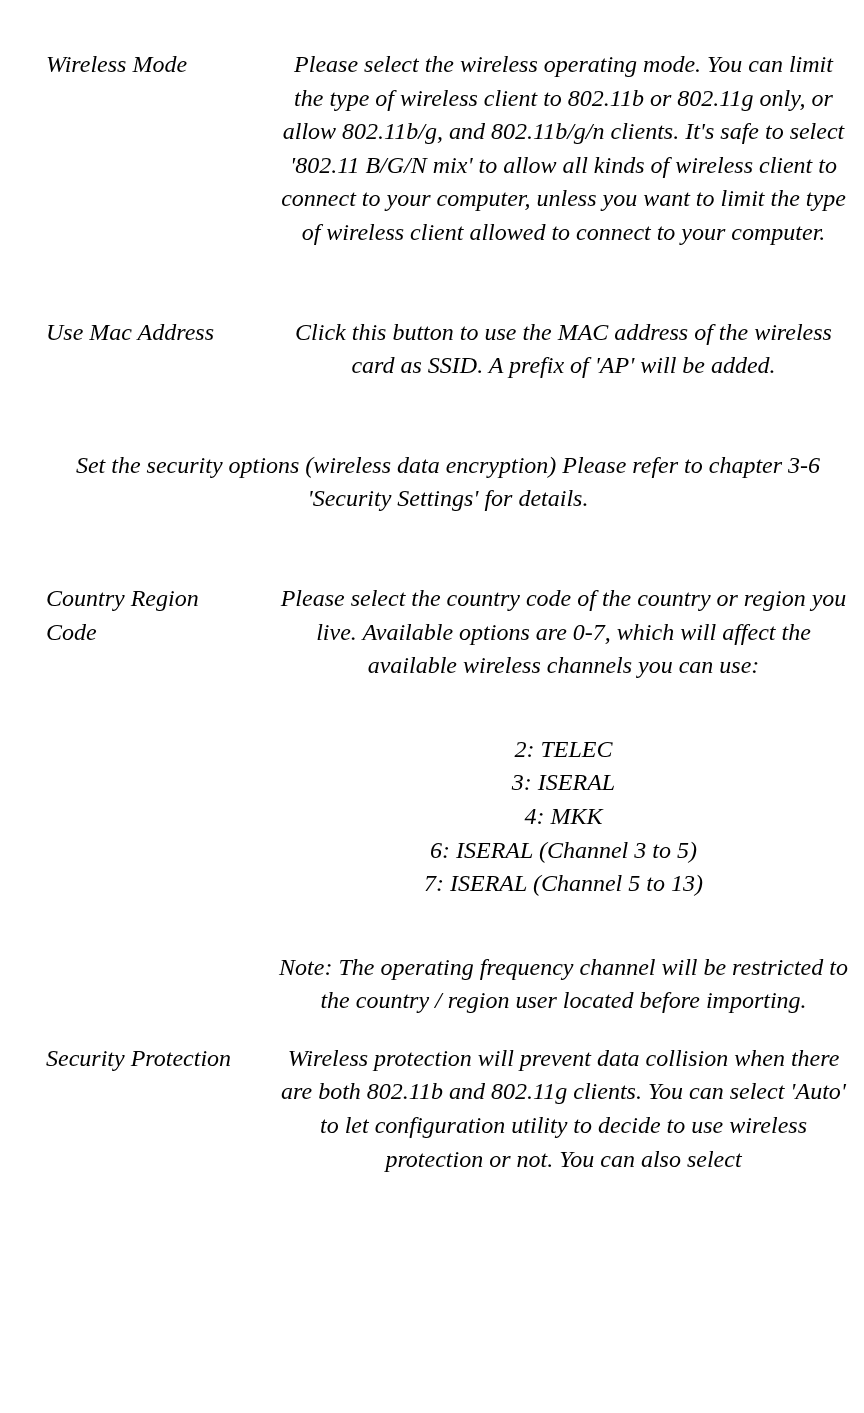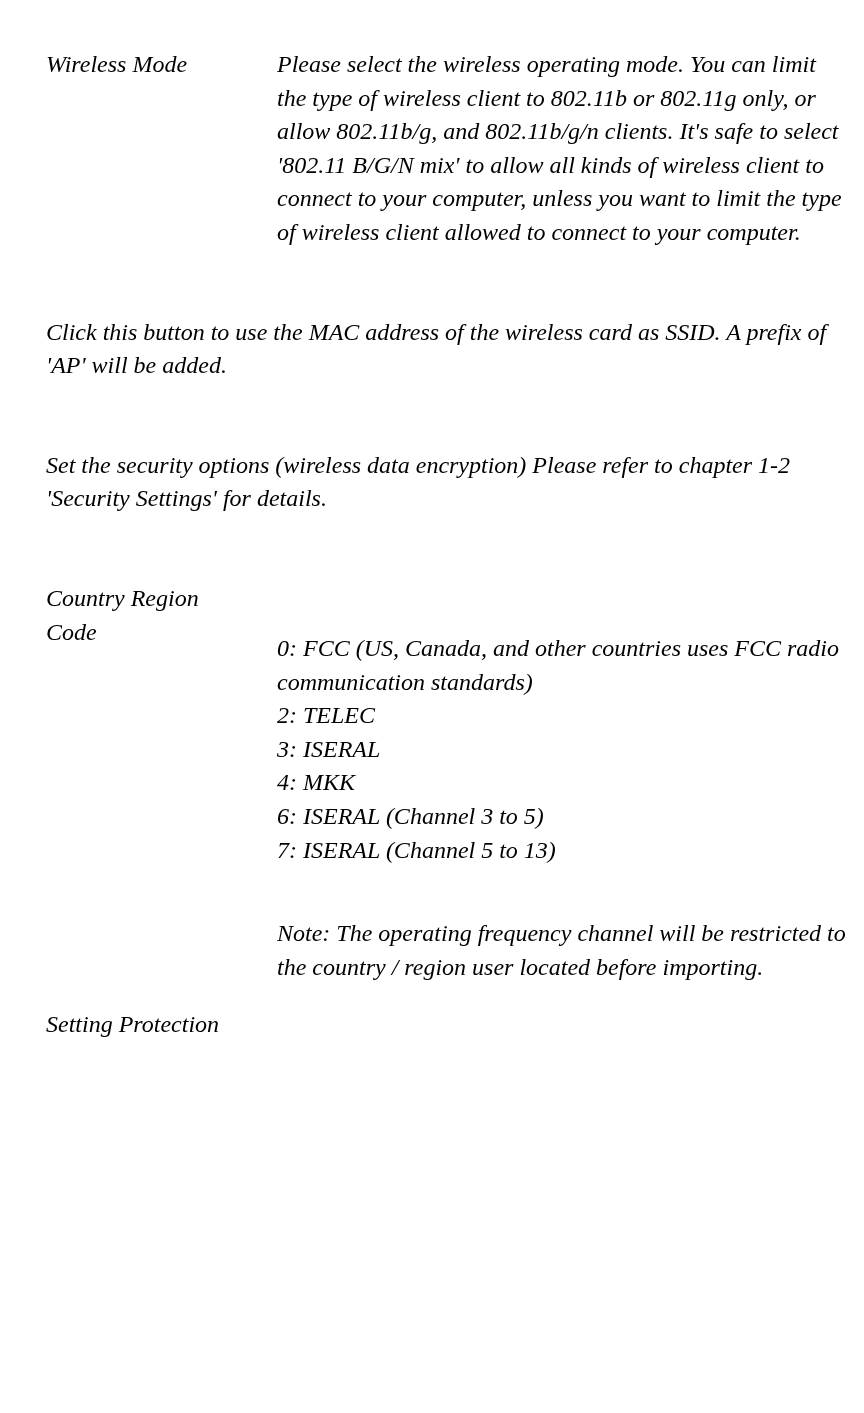--- a/index.html
+++ b/index.html
@@ -23,20 +23,21 @@
       display: flex;
       align-items: flex-start;
     }
     .label-col {
       width: 215px;
       flex: 0 0 215px;
       padding-right: 20px;
     }
     .desc-col {
       flex: 1;
+      text-align: center;
     }
     .spacer {
       height: 34px;
     }
     p {
       margin: 0;
     }
   </style>
 </head>
 <body>
@@ -44,43 +45,45 @@
 <div class="page">
 
   <div class="row">
     <div class="label-col">Wireless Mode</div>
     <div class="desc-col">Please select the wireless operating mode. You can limit the type of wireless client to 802.11b or 802.11g only, or allow 802.11b/g, and 802.11b/g/n clients. It's safe to select '802.11 B/G/N mix' to allow all kinds of wireless client to connect to your computer, unless you want to limit the type of wireless client allowed to connect to your computer.</div>
   </div>
 
   <div class="spacer"></div>
 
   <div class="row">
+    <div class="label-col">Use Mac Address</div>
     <div class="desc-col">Click this button to use the MAC address of the wireless card as SSID. A prefix of 'AP' will be added.</div>
   </div>
 
   <div class="spacer"></div>
 
   <div class="row">
-    <div class="desc-col">Set the security options (wireless data encryption) Please refer to chapter 1-2 'Security Settings' for details.</div>
+    <div class="desc-col">Set the security options (wireless data encryption) Please refer to chapter 3-6 'Security Settings' for details.</div>
   </div>
 
   <div class="spacer"></div>
 
   <div class="row">
     <div class="label-col">Country Region Code</div>
     <div class="desc-col">
+      <p>Please select the country code of the country or region you live. Available options are 0-7, which will affect the available wireless channels you can use:</p>
       <div class="spacer"></div>
-      <p>0: FCC (US, Canada, and other countries uses FCC radio communication standards)</p>
       <p>2: TELEC</p>
       <p>3: ISERAL</p>
       <p>4: MKK</p>
       <p>6: ISERAL (Channel 3 to 5)</p>
       <p>7: ISERAL (Channel 5 to 13)</p>
       <div class="spacer"></div>
       <p>Note: The operating frequency channel will be restricted to the country / region user located before importing.</p>
     </div>
   </div>
 
   <div class="row">
-    <div class="label-col">Setting Protection</div>
+    <div class="label-col">Security Protection</div>
+    <div class="desc-col">Wireless protection will prevent data collision when there are both 802.11b and 802.11g clients. You can select 'Auto' to let configuration utility to decide to use wireless protection or not. You can also select</div>
   </div>
 
 </div>
 
 </body></html>

